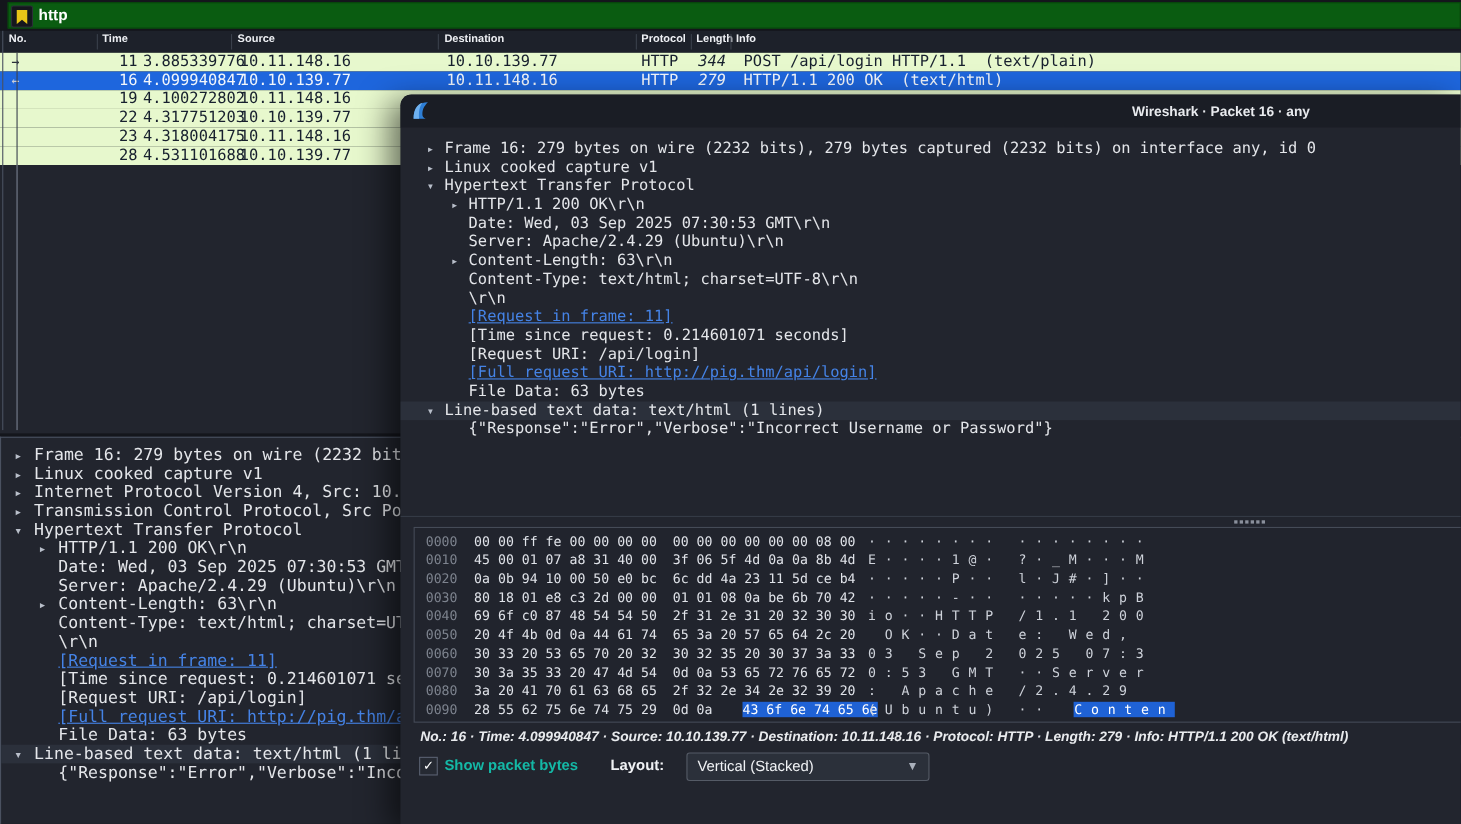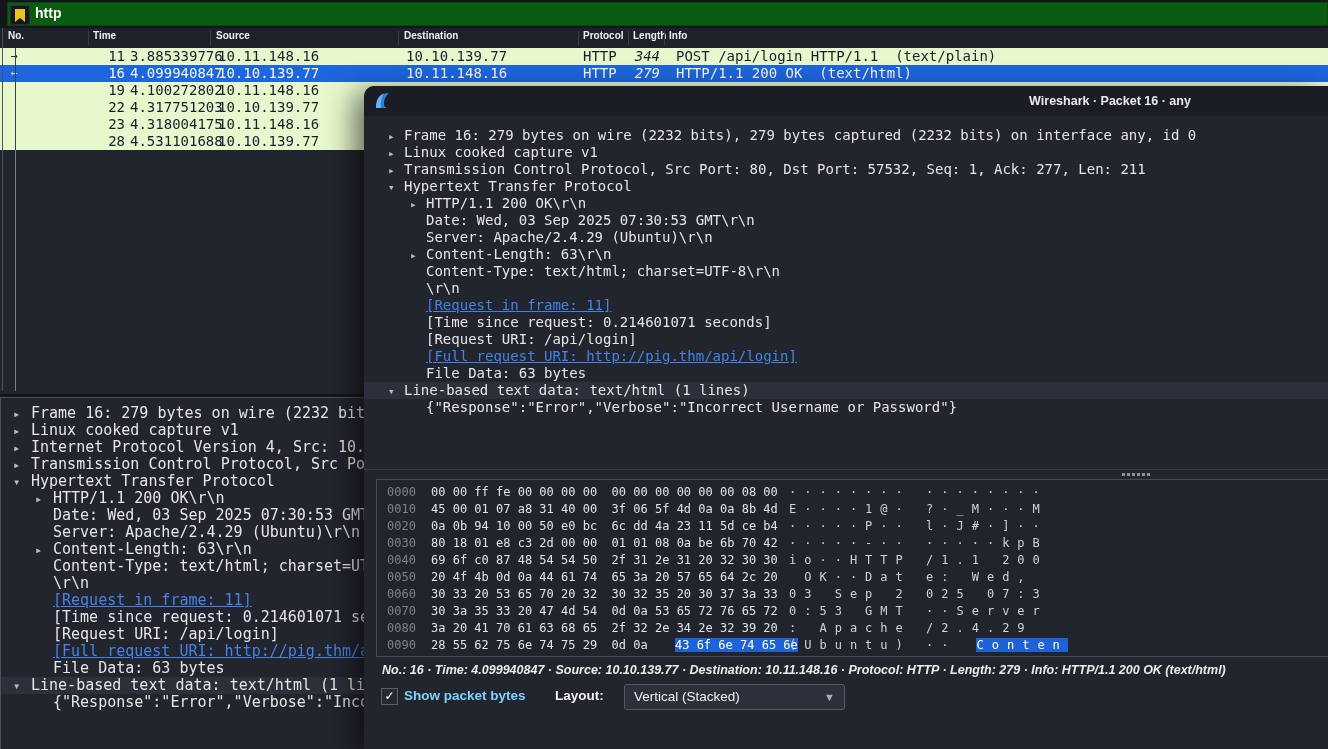--- a/index.html
+++ b/index.html
@@ -74,21 +74,21 @@
   .hrow .off{position:absolute;left:10px;color:#7d838e;}
   .hrow .bytes{position:absolute;left:54px;color:#e0e3e9;}
   .hrow .ascii{position:absolute;left:412px;color:#ced2da;letter-spacing:8px;}
   .hexhl{background:#1f62d5;color:#fff;margin-left:20px;}
   
   #popup-status{position:absolute;left:18px;top:577px;right:8px;color:#e9ebee;font-style:italic;
       font-weight:600;font-size:12.5px;white-space:nowrap;overflow:hidden;}
   #popup-controls{position:absolute;left:0;top:598px;right:0;height:30px;}
   #show-bytes-box{position:absolute;left:17px;top:4px;width:15px;height:15px;border:1px solid #596070;
       background:#262a33;color:#fff;font-size:12px;line-height:14px;text-align:center;}
-  #show-bytes-label{position:absolute;left:40px;top:4px;color:#7dd3fc;font-size:13.5px;font-weight:bold;}
+  #show-bytes-label{position:absolute;left:40px;top:4px;color:#14b8a6;font-size:13.5px;font-weight:bold;}
   #layout-label{position:absolute;left:191px;top:4px;color:#f0f2f5;font-size:13.5px;font-weight:bold;}
   #layout-select{position:absolute;left:260px;top:0;width:221px;height:26px;background:#2b303a;
       border:1px solid #555b66;border-radius:3px;color:#f0f2f5;font-size:13.5px;line-height:24px;
       padding-left:9px;box-sizing:border-box;}
   #layout-caret{position:absolute;right:9px;top:0;color:#aab0bb;font-size:11px;}
 </style>
 </head>
 <body>
 
 <div id="filter-bar">
@@ -157,21 +157,20 @@
     <svg id="wireshark-logo" width="22" height="22" viewBox="0 0 22 22">
       <path d="M3 18 C3 8 8 3 16 3 C12 7 11 10 11 14 C11 16 12 17 14 18 Z" fill="#2e7fd6"></path>
       <path d="M3 18 C3 10 6 5 11 3.5 C8.5 7 7.5 11 8 18 Z" fill="#6fb1ef"></path>
     </svg>
     <span id="popup-title">Wireshark · Packet 16 · any</span>
   </div>
 
   <div id="popup-tree">
       <div class="tline lvl0"><span class="arrow">▸</span><span>Frame 16: 279 bytes on wire (2232 bits), 279 bytes captured (2232 bits) on interface any, id 0</span></div>
       <div class="tline lvl0"><span class="arrow">▸</span><span>Linux cooked capture v1</span></div>
-      <div class="tline lvl0"><span class="arrow">▸</span><span>Transmission Control Protocol, Src Port: 80, Dst Port: 57532, Seq: 1, Ack: 277, Len: 211</span></div>
       <div class="tline lvl0"><span class="arrow">▾</span><span>Hypertext Transfer Protocol</span></div>
       <div class="tline lvl1"><span class="arrow">▸</span><span>HTTP/1.1 200 OK\r\n</span></div>
       <div class="tline lvl1"><span class="arrow"> </span><span>Date: Wed, 03 Sep 2025 07:30:53 GMT\r\n</span></div>
       <div class="tline lvl1"><span class="arrow"> </span><span>Server: Apache/2.4.29 (Ubuntu)\r\n</span></div>
       <div class="tline lvl1"><span class="arrow">▸</span><span>Content-Length: 63\r\n</span></div>
       <div class="tline lvl1"><span class="arrow"> </span><span>Content-Type: text/html; charset=UTF-8\r\n</span></div>
       <div class="tline lvl1"><span class="arrow"> </span><span>\r\n</span></div>
       <div class="tline lvl1"><span class="arrow"> </span><span class="link">[Request in frame: 11]</span></div>
       <div class="tline lvl1"><span class="arrow"> </span><span>[Time since request: 0.214601071 seconds]</span></div>
       <div class="tline lvl1"><span class="arrow"> </span><span>[Request URI: /api/login]</span></div>

